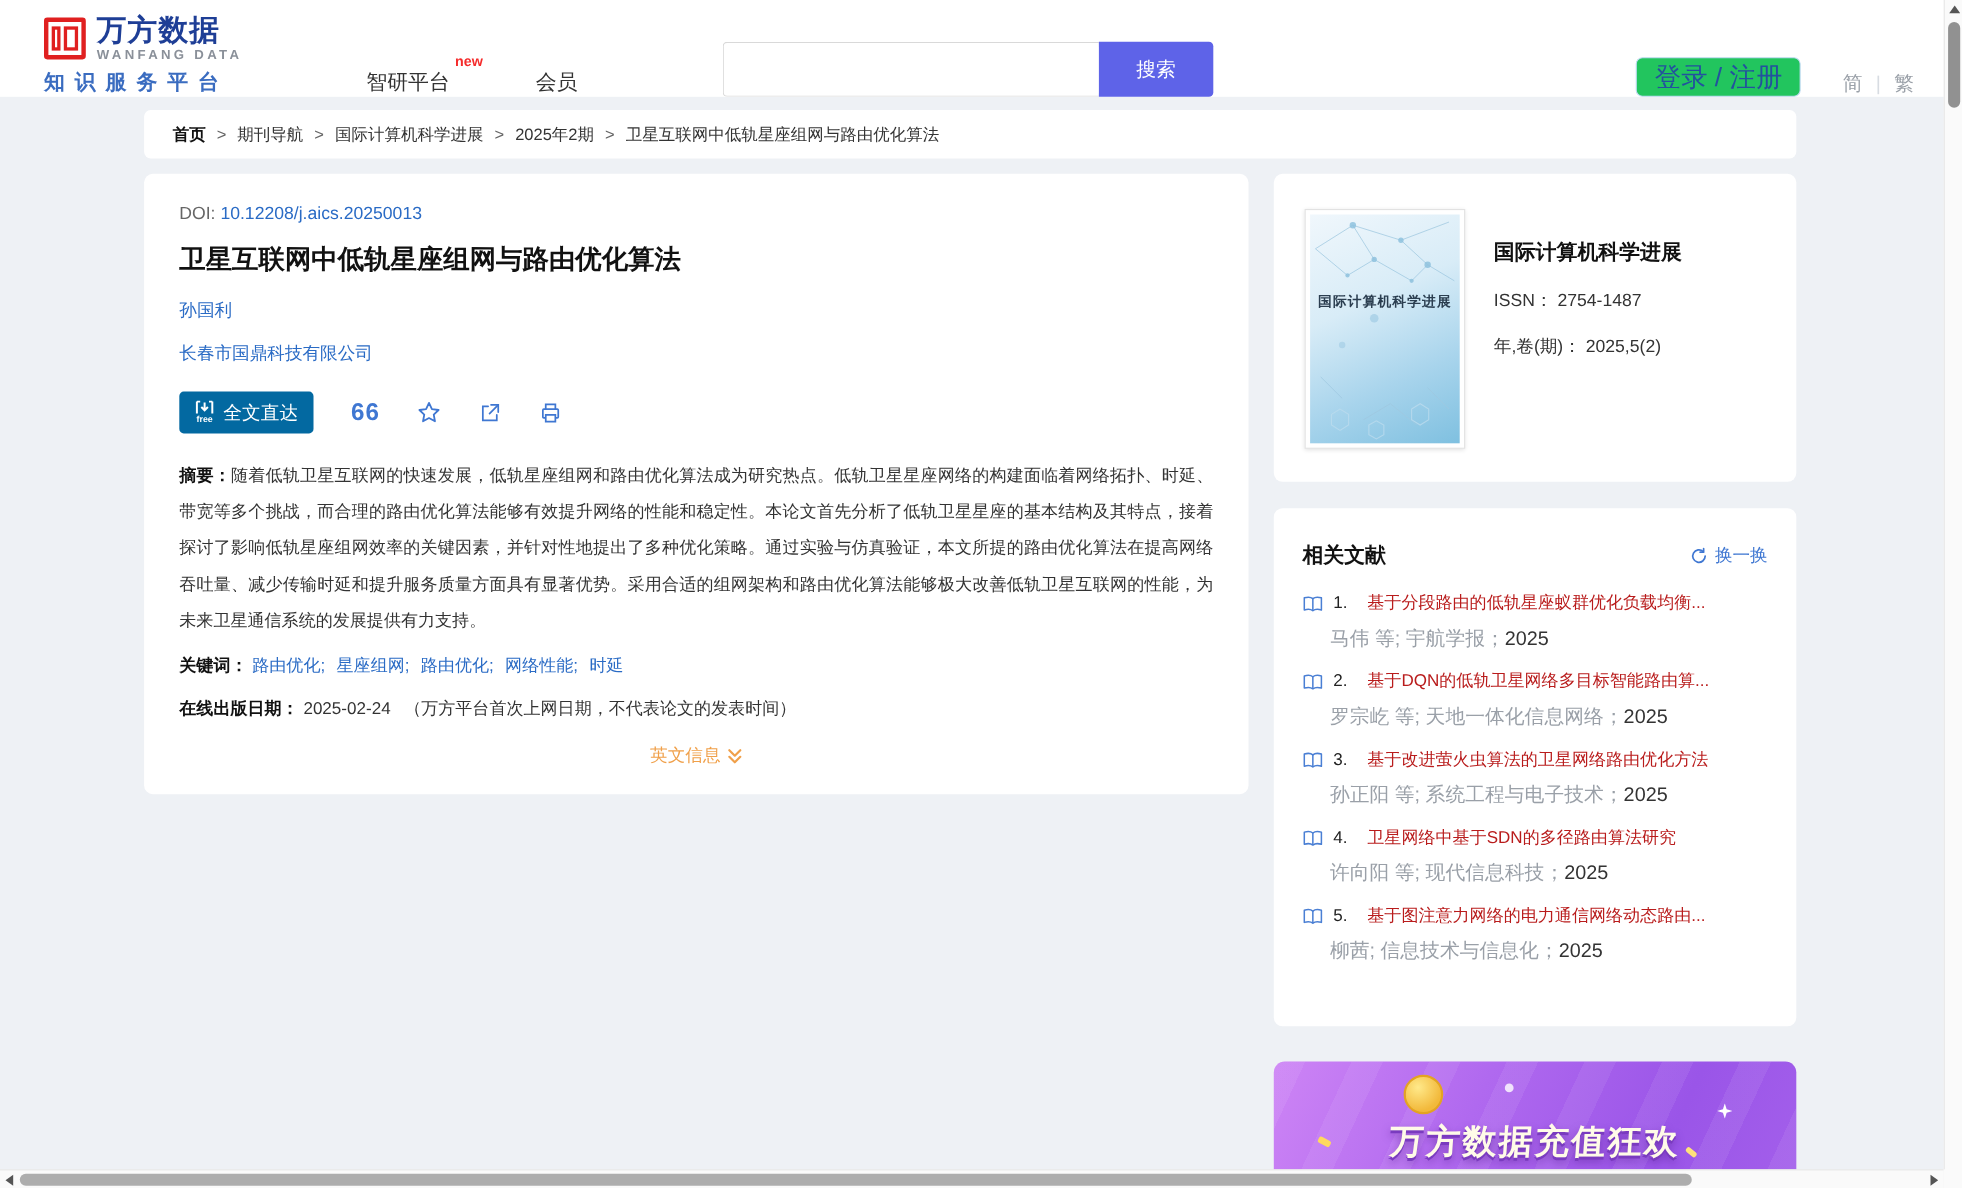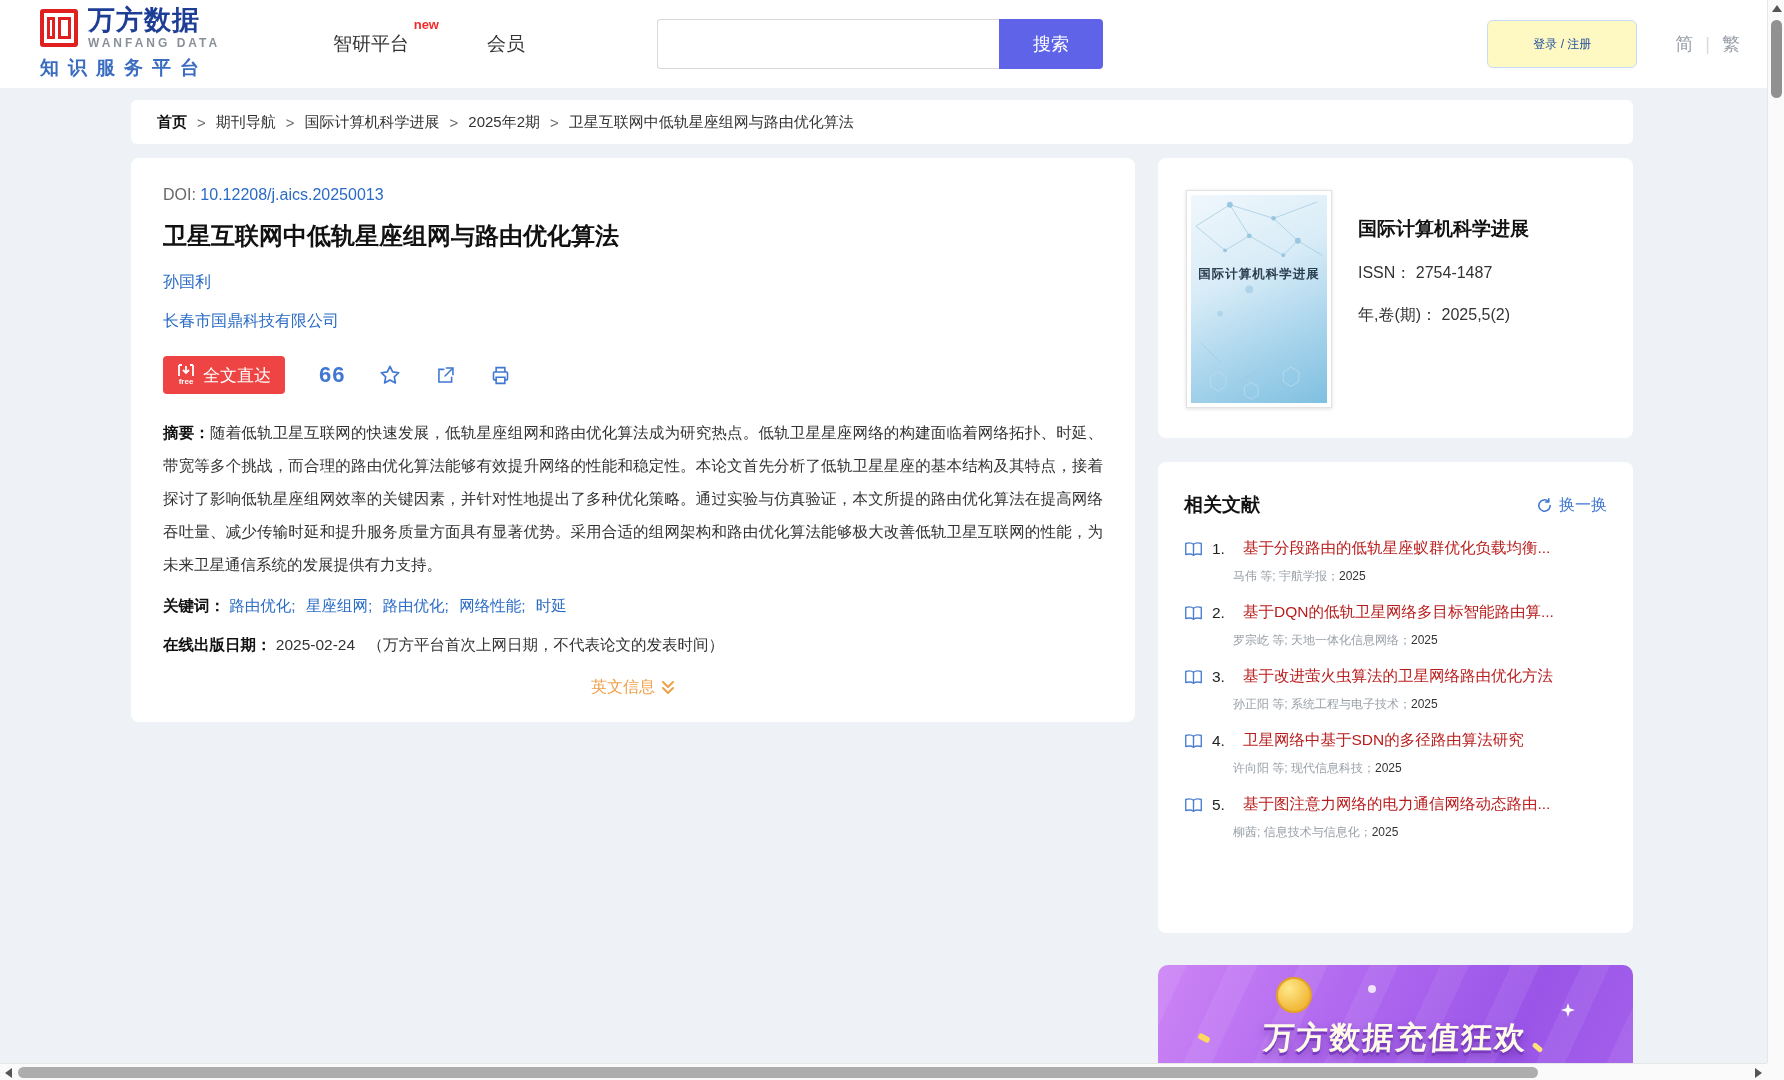--- a/index.html
+++ b/index.html
@@ -2,58 +2,58 @@
 <html><head>
 <meta charset="utf-8">
 <style>
   * { margin:0; padding:0; box-sizing:border-box; }
   html,body { width:1784px; height:1080px; }
   body {
     position:relative; overflow:hidden; background:#eef1f5;
     font-family:"Liberation Sans","DejaVu Sans",sans-serif; color:#333;
   }
   
-  .topbar { height:88px; background:#fff; display:flex; align-items:center; padding:0 44px 0 40px; }
+  .topbar { height:88px; background:#fff; display:flex; align-items:flex-end; padding:0 44px 0 40px; }
   .logo { display:flex; flex-direction:column; width:215px; cursor:pointer; }
   .logo-row { display:flex; align-items:center; gap:10px; }
   .logo-mark { width:38px; height:38px; border:4px solid #e02020; border-radius:3px; display:flex; gap:3px; padding:4px 3px; }
   .logo-mark i { display:block; border:3px solid #e02020; flex:1; }
   .logo-mark i:first-child { flex:0 0 8px; }
   .logo-cnen { display:flex; flex-direction:column; line-height:1; }
   .brand-cn { font-size:27px; font-weight:bold; color:#1e3e96; letter-spacing:1px; }
   .brand-en { font-size:12px; font-weight:bold; color:#8a9099; letter-spacing:3px; margin-top:3px; }
   .tagline { font-size:19px; color:#3a6cc0; letter-spacing:9px; margin-top:6px; font-weight:bold; }
   .nav { display:flex; gap:78px; margin-left:78px; }
   .nav-item { font-size:19px; color:#333; position:relative; cursor:pointer; }
   .nav-badge { position:absolute; top:-14px; right:-30px; color:#f52b2b; font-size:13px; font-weight:bold; }
   .searchbox { display:flex; margin-left:132px; }
   .search-input { width:342px; height:50px; border:1px solid #d9d9d9; border-right:none; border-radius:4px 0 0 4px; font-size:16px; padding:0 14px; outline:none; }
   .search-btn { width:104px; height:50px; background:#5e63e8; color:#fff; font-size:18px; border:none; border-radius:0 4px 4px 0; cursor:pointer; font-family:inherit; }
-  .login-btn { margin-left:auto; width:150px; height:48px; border:1px solid #c4dcf5; background:#fef9c3; color:#23519e; font-size:12px; border-radius:6px; display:flex; align-items:center; justify-content:center; cursor:pointer; }
+  .login-btn { margin-left:auto; width:150px; height:36px; border:1px solid #c4dcf5; background:#22c55e; color:#23519e; font-size:24px; border-radius:6px; display:flex; align-items:center; justify-content:center; cursor:pointer; }
   .lang { display:flex; align-items:center; gap:12px; margin-left:38px; color:#9aa0a8; font-size:18px; }
   .lang-item { cursor:pointer; }
   .lang-div { color:#d8dce2; }
   
   .crumbbar { width:1502px; height:44px; background:#fff; border-radius:6px; margin:12px 0 14px 131px; display:flex; align-items:center; padding:0 26px; font-size:15px; color:#333; }
   .crumb-home { font-weight:bold; color:#111; cursor:pointer; }
   .crumb-link { cursor:pointer; }
   .crumb-sep { margin:0 10px; color:#666; }
   
   .content { display:flex; margin-left:131px; width:1502px; gap:23px; align-items:flex-start; }
   .card { background:#fff; border-radius:8px; }
   
   .article { width:1004px; height:564px; padding:28px 32px 0 32px; }
   .doi-row { font-size:16px; color:#666; }
   .doi-link { color:#2a6bc5; cursor:pointer; }
   .art-title { font-size:24px; font-weight:bold; color:#111; margin:16px 0 20px; }
   .art-author, .art-affil { font-size:16px; color:#2a6bc5; cursor:pointer; }
   .art-author { margin-bottom:18px; }
   .art-affil { margin-bottom:24px; }
   .toolbar { display:flex; align-items:center; gap:34px; margin-bottom:22px; }
-  .fulltext-btn { display:flex; align-items:center; gap:8px; background:#ef4444; border:none; border-radius:4px; height:38px; padding:0 14px; color:#fff; font-size:17px; cursor:pointer; font-family:inherit; }
+  .fulltext-btn { display:flex; align-items:center; gap:8px; background:#0369a1; border:none; border-radius:4px; height:38px; padding:0 14px; color:#fff; font-size:17px; cursor:pointer; font-family:inherit; }
   .ft-ico { display:flex; flex-direction:column; align-items:center; line-height:1; }
   .ft-free { font-size:8px; font-weight:bold; }
   .tb-ico { color:#3f77d2; cursor:pointer; display:flex; align-items:center; }
   .quote-ico { font-size:22px; font-weight:bold; letter-spacing:1px; line-height:1; }
   .abstract { font-size:15.5px; line-height:33px; color:#333; text-align:justify; }
   .b-label { font-weight:bold; color:#111; }
   .kw-row { margin-top:8px; font-size:15.5px; line-height:33px; }
   .kw-link { color:#2a6bc5; cursor:pointer; }
   .kw-sep { color:#2a6bc5; margin-right:6px; }
   .date-row { margin-top:6px; font-size:15.5px; line-height:33px; }
@@ -74,21 +74,21 @@
   .related { margin-top:24px; height:471px; padding:30px 26px; }
   .rel-head { display:flex; align-items:center; justify-content:space-between; }
   .rel-title { font-size:19px; font-weight:bold; color:#111; }
   .refresh { display:flex; align-items:center; gap:6px; color:#3f77d2; font-size:16px; cursor:pointer; }
   .rel-list { margin-top:20px; }
   .rel-item { margin-bottom:17px; }
   .rel-line1 { display:flex; align-items:center; gap:9px; }
   .book-ico { color:#4a7fd4; flex:none; display:flex; }
   .rel-no { font-size:15.5px; color:#222; flex:none; width:22px; }
   .rel-doc-title { font-size:15.5px; color:#b91c1c; white-space:nowrap; overflow:hidden; max-width:340px; cursor:pointer; }
-  .rel-meta { margin:9px 0 0 49px; font-size:12px; color:#9aa0a8; }
+  .rel-meta { margin:9px 0 0 25px; font-size:18px; color:#9aa0a8; }
   .rel-year { color:#333; }
   
   .banner { margin-top:32px; height:220px; border-radius:10px; position:relative; overflow:hidden; cursor:pointer;
     background:linear-gradient(115deg,#cd84f5 0%,#b069ef 35%,#9a55e8 68%,#a763ec 100%); }
   .banner:before { content:""; position:absolute; inset:0;
     background:repeating-linear-gradient(115deg, rgba(255,255,255,.07) 0 26px, rgba(255,255,255,0) 26px 64px); }
   .banner-text { position:absolute; top:52px; width:100%; text-align:center; font-size:31px; font-weight:900;
     color:#fffbe8; letter-spacing:2px; transform:skewX(-4deg);
     text-shadow:0 3px 0 #7a3bbf, 0 5px 8px rgba(74,22,130,.55); }
   .coin { position:absolute; left:118px; top:12px; width:36px; height:36px; border-radius:50%;

